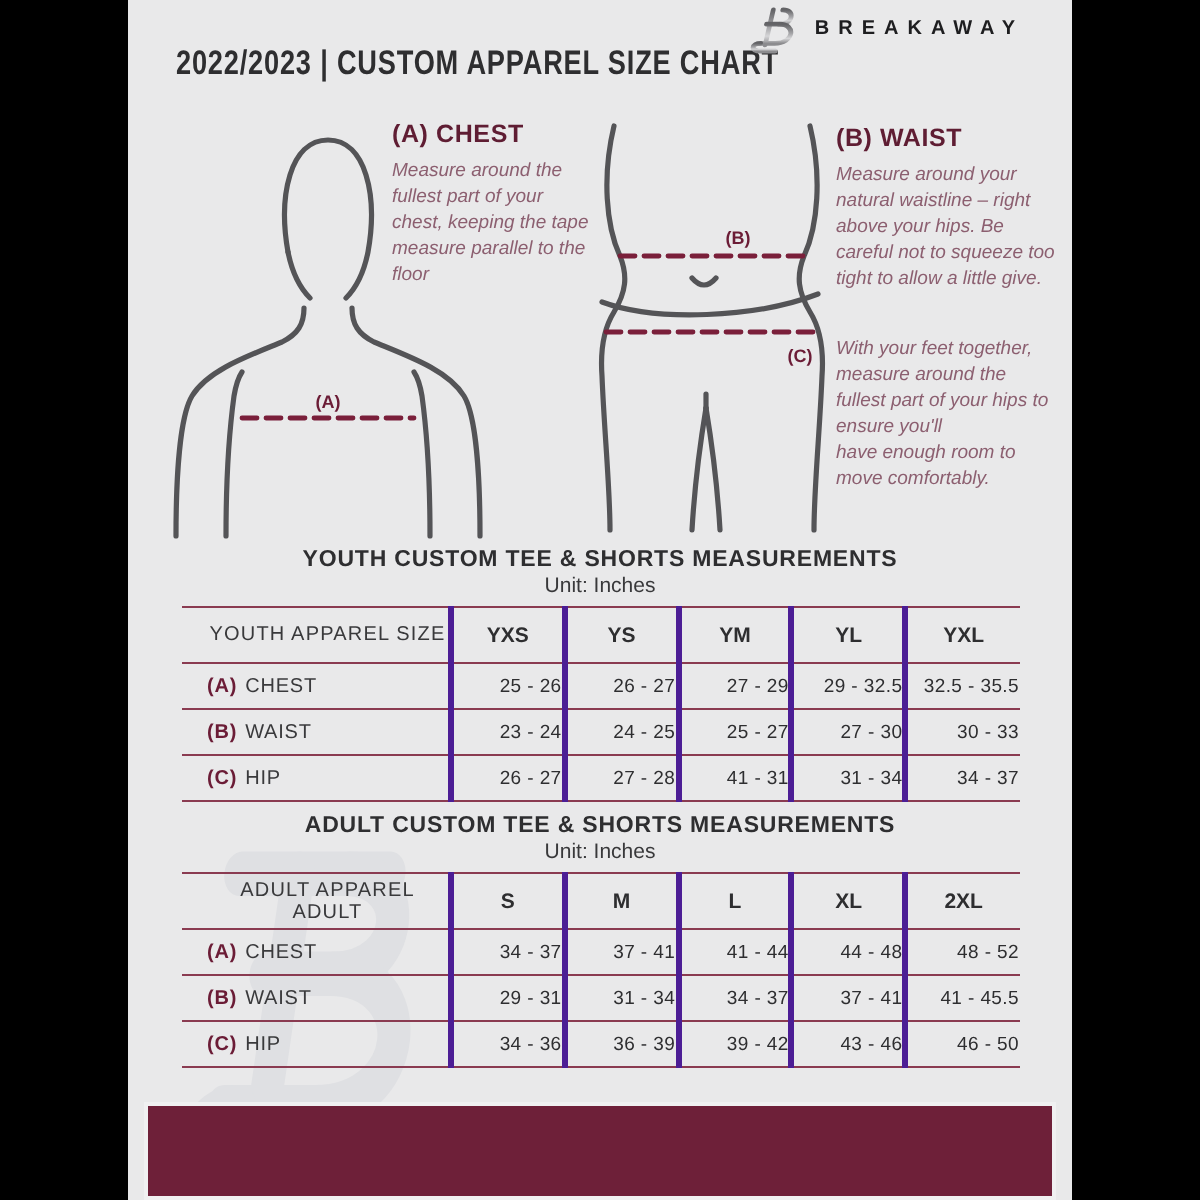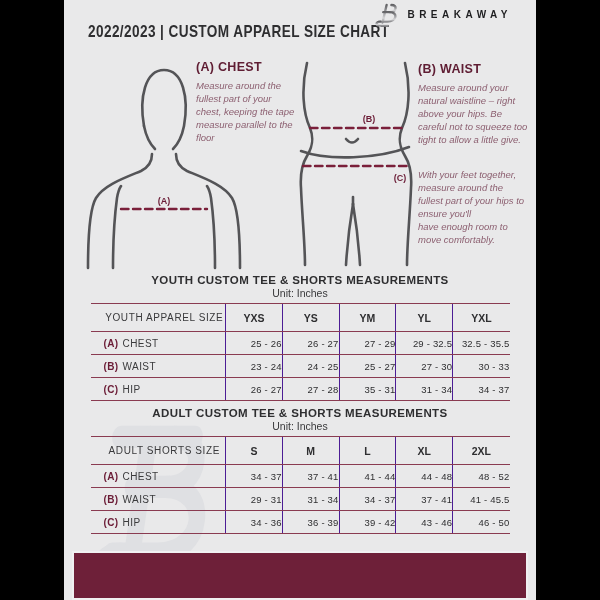--- a/index.html
+++ b/index.html
@@ -29,21 +29,21 @@
   .tbl-title{font-size:11.5px;font-weight:700;color:#2e2e30;letter-spacing:.4px;}
   .tbl-unit{font-size:10.5px;color:#39393b;margin-top:1px;}
   table.size{border-collapse:collapse;table-layout:fixed;width:419px;margin:4px auto 0;position:relative;z-index:2;}
   table.size th,table.size td{border-top:1px solid #8a3b51;border-bottom:1px solid #8a3b51;
       font-weight:normal;padding:0;background:transparent;}
   table.size th{height:27px;font-size:10.5px;font-weight:700;color:#2e2e30;}
   table.size th.corner{font-weight:400;font-size:10px;letter-spacing:.6px;color:#39393b;text-align:center;padding-left:13px;}
   table.size td{height:22px;font-size:9.5px;color:#2e2e30;text-align:right;letter-spacing:.2px;}
   table.size td.rowlabel{text-align:left;padding-left:13px;font-size:10px;letter-spacing:.4px;color:#3a3a3c;}
   table.size td.rowlabel .pfx{color:#6b1c36;font-weight:700;margin-right:4px;}
-  table.size th + th, table.size td + td{border-left:1px solid #4c1d95;}
+  table.size th + th, table.size td + td{border-left:3px solid #4c1d95;}
 
   
   .watermark{position:absolute;left:10px;top:398px;z-index:1;color:#dfe0e3;}
   .footer-bar{position:absolute;left:8px;top:551px;width:456px;height:49px;z-index:3;
               background:#6e2039;border:2px solid #f0f0f1;box-sizing:border-box;}
 </style>
 </head>
 <body>
 
 <div class="stage">
@@ -155,38 +155,38 @@
               <td>23 - 24</td>
               <td>24 - 25</td>
               <td>25 - 27</td>
               <td>27 - 30</td>
               <td>30 - 33</td>
             </tr>
             <tr>
               <td class="rowlabel"><span class="pfx">(C)</span><span>HIP</span></td>
               <td>26 - 27</td>
               <td>27 - 28</td>
-              <td>35 - 31</td>
+              <td>41 - 31</td>
               <td>31 - 34</td>
               <td>34 - 37</td>
             </tr>
           </tbody>
       </table>
     </div>
 
     <div class="tbl-section" style="top:407px;">
       <div class="tbl-title">ADULT CUSTOM TEE &amp; SHORTS MEASUREMENTS</div>
       <div class="tbl-unit">Unit: Inches</div>
       <table class="size">
         <colgroup>
             <col style="width:135px">
           </colgroup>
         <thead>
             <tr>
-              <th class="corner">ADULT SHORTS SIZE</th>
+              <th class="corner">ADULT APPAREL ADULT</th>
               <th>S</th>
               <th>M</th>
               <th>L</th>
               <th>XL</th>
               <th>2XL</th>
             </tr>
           </thead>
         <tbody>
             <tr>
               <td class="rowlabel"><span class="pfx">(A)</span><span>CHEST</span></td>

